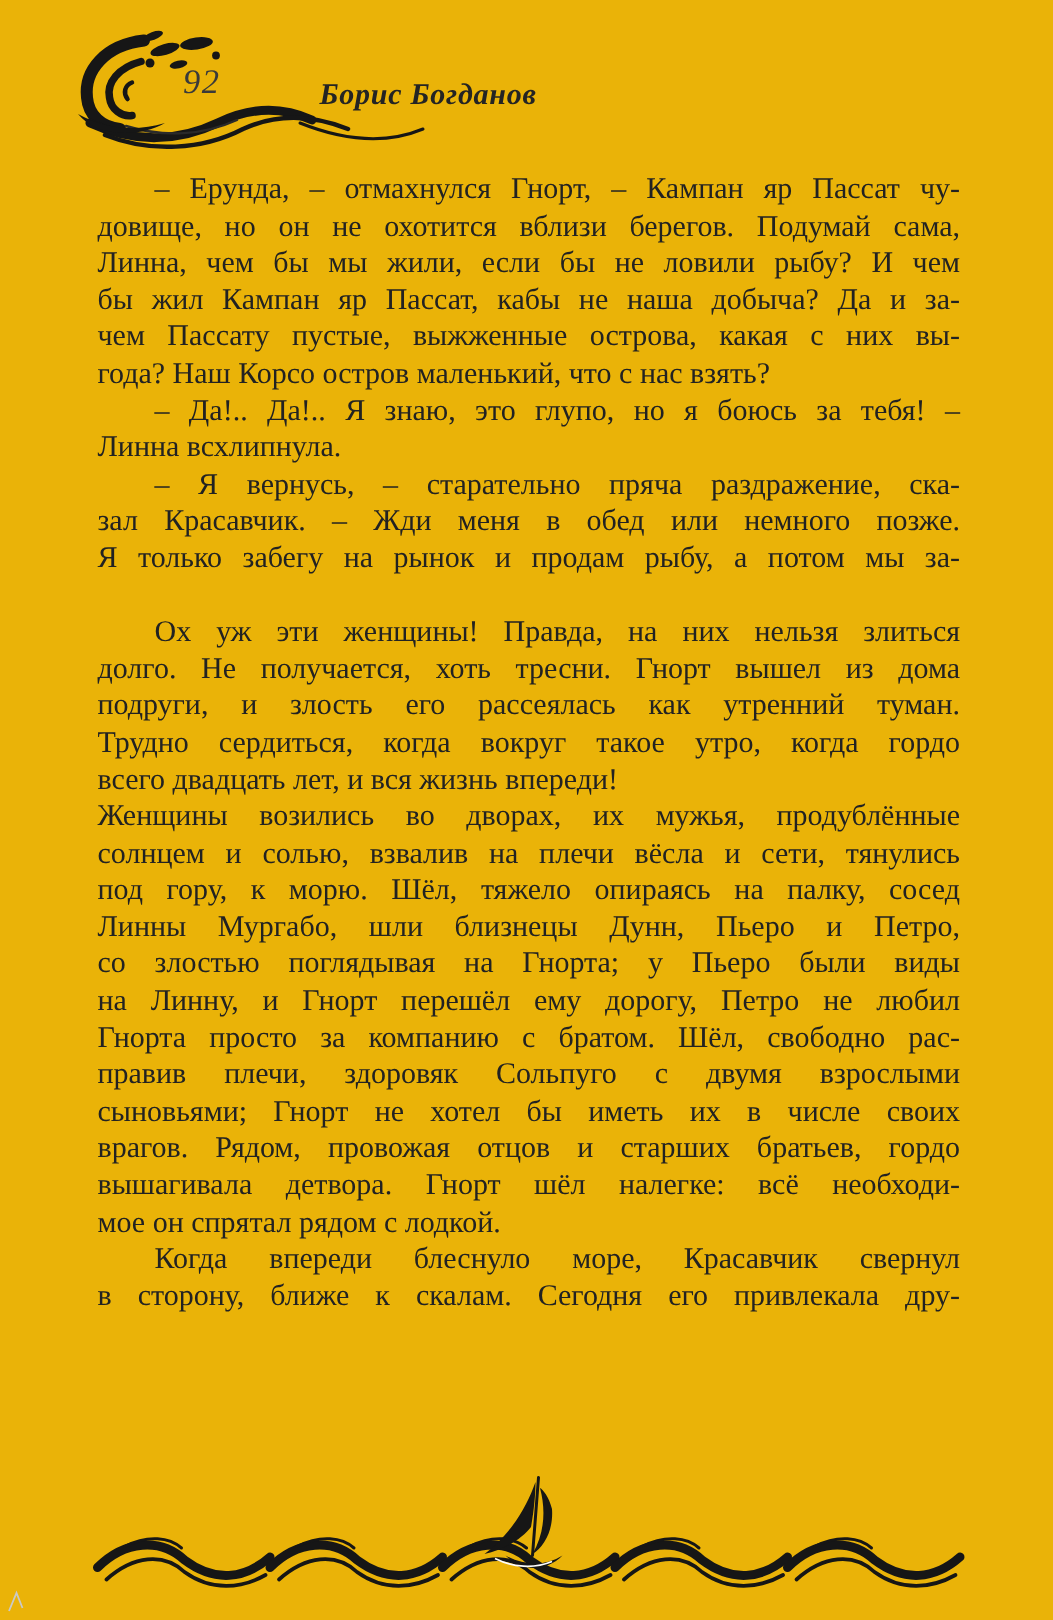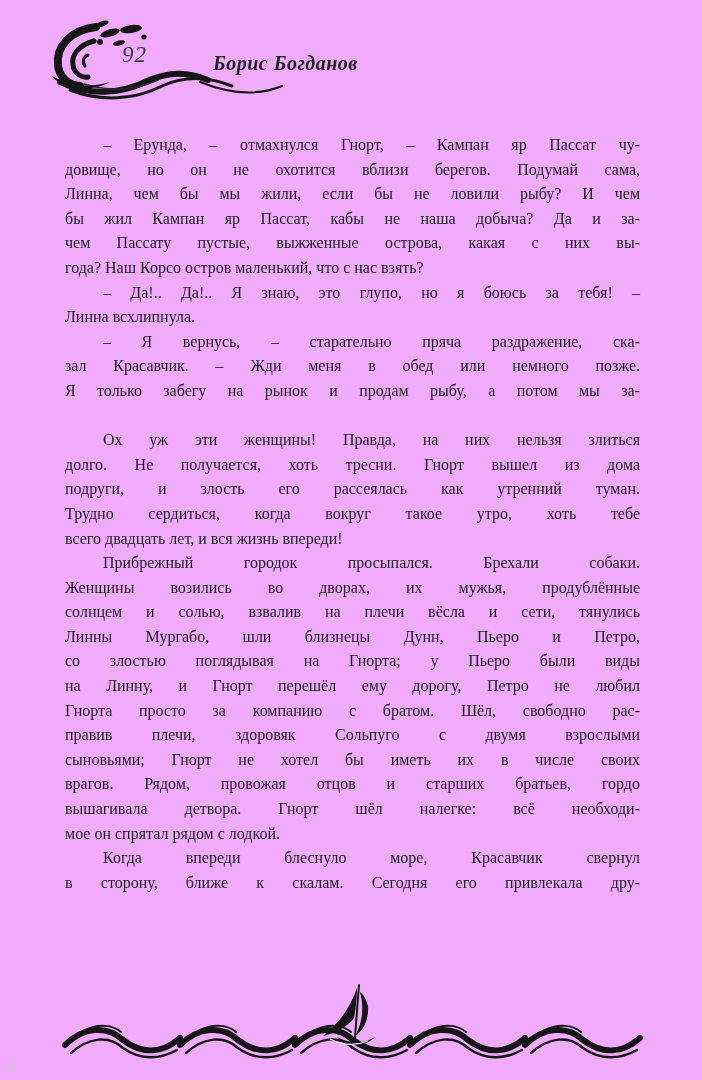--- a/index.html
+++ b/index.html
@@ -1,41 +1,40 @@
 <!DOCTYPE html>
 <html><head>
 <meta charset="utf-8">
 <style>
   html,body{margin:0;padding:0;}
   #page{
     position:relative;
     width:702px;height:1080px;
-    background:#f0abfc;
+    background:#eab308;
     overflow:hidden;
     font-family:"Liberation Serif","DejaVu Serif",serif;
     color:#1f1f1f;
   }
   
   .hdr-ornament{position:absolute;left:50px;top:20px;width:238px;height:88px;}
   .page-number{
     position:absolute;left:122px;top:42px;
     font-style:italic;font-size:23px;color:#3a3a3a;
     letter-spacing:1px;
   }
   .running-author{
     position:absolute;left:213px;top:52px;
     font-style:italic;font-weight:bold;font-size:20px;color:#242424;
     letter-spacing:0.5px;
   }
   
   .text-block{
     position:absolute;left:65px;top:114px;width:575px;
-    font-size:16px;line-height:24.6px;
+    font-size:20px;line-height:24.6px;
     color:#222;
-    margin-top:19px;
   }
   .line{
     text-align:justify;
     text-align-last:justify;
     white-space:normal;
     height:24.6px;overflow:visible;
   }
   .line.para-first{text-indent:38px;}
   .line.para-last{text-align-last:left;}
   .para-gap{height:24.6px;}
@@ -81,25 +80,25 @@
       <div class="line para-last">года? Наш Корсо остров маленький, что с нас взять?</div>
       <div class="line para-first">– Да!.. Да!.. Я знаю, это глупо, но я боюсь за тебя! –</div>
       <div class="line para-last">Линна всхлипнула.</div>
       <div class="line para-first">– Я вернусь, – старательно пряча раздражение, ска-</div>
       <div class="line">зал Красавчик. – Жди меня в обед или немного позже.</div>
       <div class="line">Я только забегу на рынок и продам рыбу, а потом мы за-</div>
       <div class="para-gap"></div>
       <div class="line para-first">Ох уж эти женщины! Правда, на них нельзя злиться</div>
       <div class="line">долго. Не получается, хоть тресни. Гнорт вышел из дома</div>
       <div class="line">подруги, и злость его рассеялась как утренний туман.</div>
-      <div class="line">Трудно сердиться, когда вокруг такое утро, хоть тебе</div>
+      <div class="line">Трудно сердиться, когда вокруг такое утро, когда гордо</div>
       <div class="line para-last">всего двадцать лет, и вся жизнь впереди!</div>
-      <div class="line para-first">Прибрежный городок просыпался. Брехали собаки.</div>
       <div class="line">Женщины возились во дворах, их мужья, продублённые</div>
       <div class="line">солнцем и солью, взвалив на плечи вёсла и сети, тянулись</div>
+      <div class="line">под гору, к морю. Шёл, тяжело опираясь на палку, сосед</div>
       <div class="line">Линны Мургабо, шли близнецы Дунн, Пьеро и Петро,</div>
       <div class="line">со злостью поглядывая на Гнорта; у Пьеро были виды</div>
       <div class="line">на Линну, и Гнорт перешёл ему дорогу, Петро не любил</div>
       <div class="line">Гнорта просто за компанию с братом. Шёл, свободно рас-</div>
       <div class="line">правив плечи, здоровяк Сольпуго с двумя взрослыми</div>
       <div class="line">сыновьями; Гнорт не хотел бы иметь их в числе своих</div>
       <div class="line">врагов. Рядом, провожая отцов и старших братьев, гордо</div>
       <div class="line">вышагивала детвора. Гнорт шёл налегке: всё необходи-</div>
       <div class="line para-last">мое он спрятал рядом с лодкой.</div>
       <div class="line para-first">Когда впереди блеснуло море, Красавчик свернул</div>

